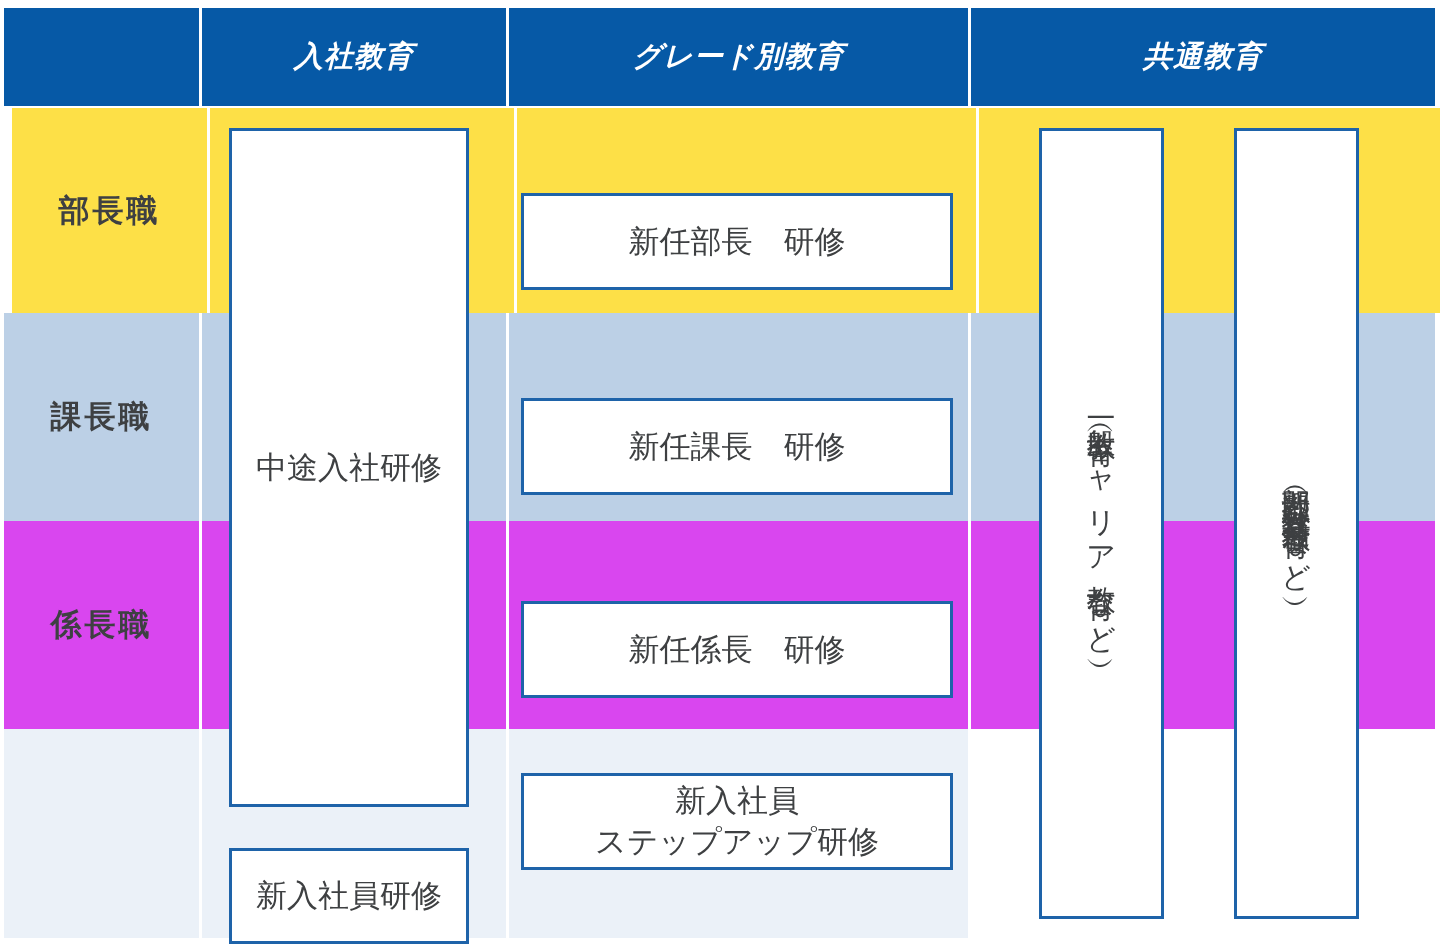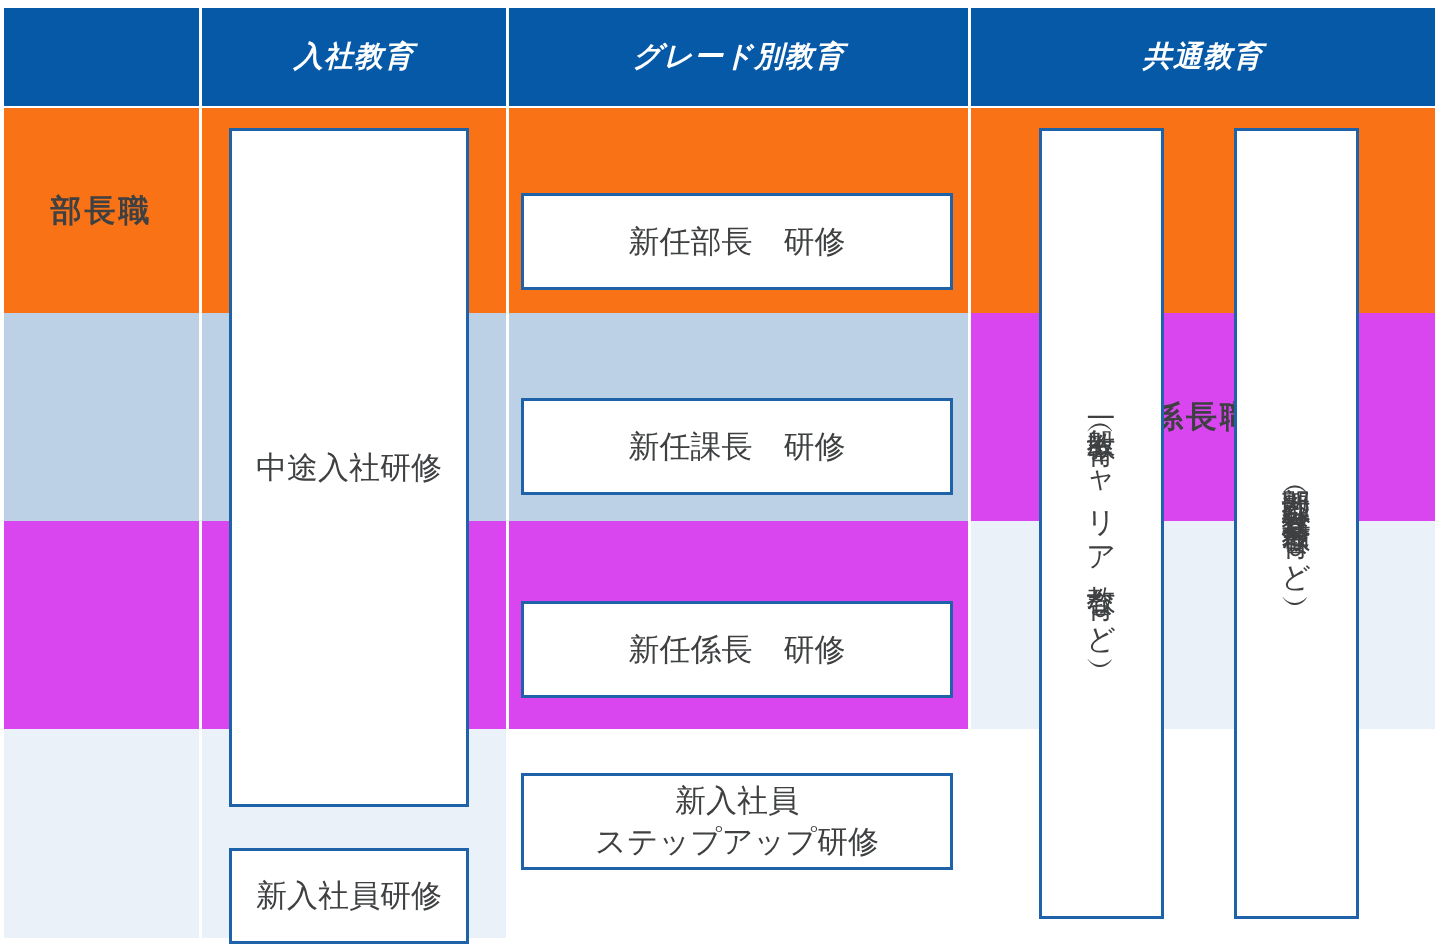--- a/index.html
+++ b/index.html
@@ -41,21 +41,21 @@
   
   .body-grid {
     position: relative;
     display: grid;
     grid-template-columns: 195px 304px 459px 464px;
     grid-template-rows: 205px 208px 208px 209px;
     column-gap: 3px;
     background: #ffffff;
   }
   .cell { width: 100%; height: 100%; }
-  .r1 { background: #f97316; }
+  .r1 { background: #fde047; margin-left: 8px; }
   .r2 { background: #BCD0E6; }
   .r3 { background: #d946ef; }
   .r4 { background: #EBF1F8; }
   .row-label-cell {
     display: flex;
     align-items: center;
     justify-content: center;
     font-size: 31px;
     font-weight: bold;
     color: #3E4042;
@@ -102,20 +102,21 @@
     <div class="header-cell">共通教育</div>
   </div>
 
   <div class="body-grid">
 
     <div class="cell r1 row-label-cell">部長職</div>
     <div class="cell r1"></div>
     <div class="cell r1"></div>
     <div class="cell r1"></div>
 
+    <div class="cell r2 row-label-cell">課長職</div>
     <div class="cell r2"></div>
     <div class="cell r2"></div>
     <div class="cell r2"></div>
 
     <div class="cell r3 row-label-cell">係長職</div>
     <div class="cell r3"></div>
     <div class="cell r3"></div>
     <div class="cell r3"></div>
 
     <div class="cell r4"></div>

